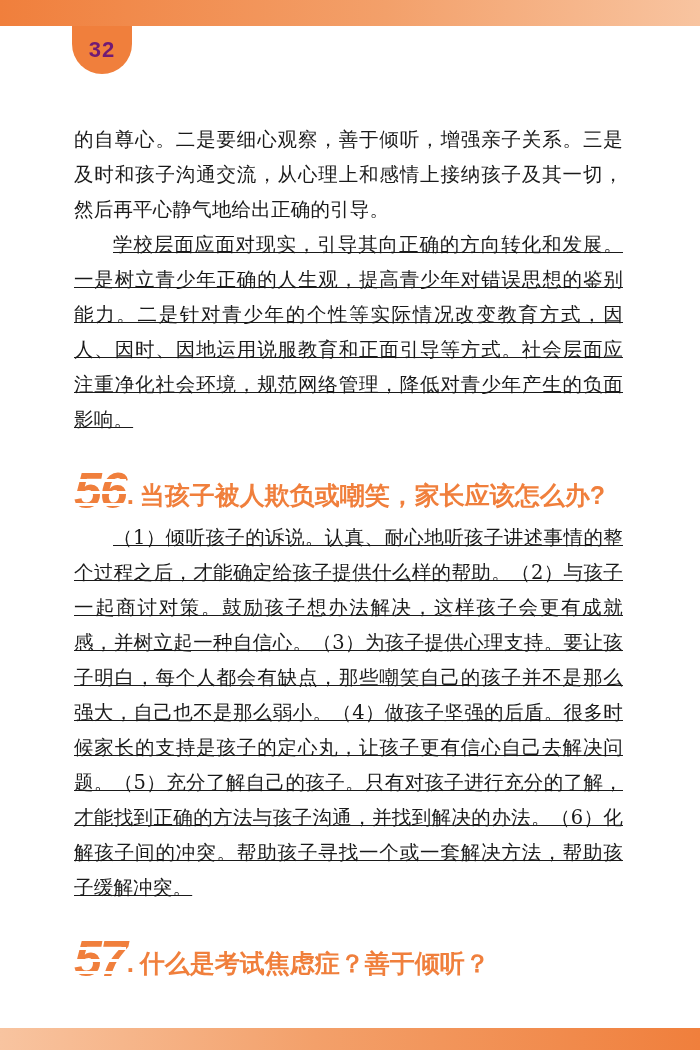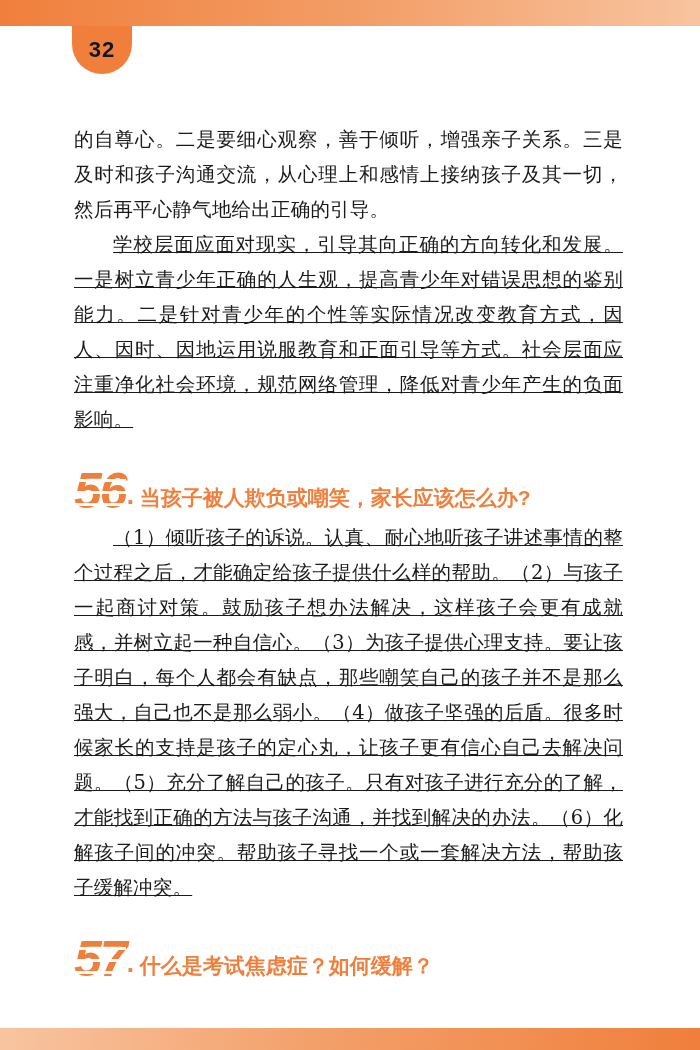--- a/index.html
+++ b/index.html
@@ -26,21 +26,21 @@
   }
   .page-number-badge {
     position: absolute;
     top: 26px;
     left: 72px;
     width: 60px;
     height: 48px;
     background: #f07f3c;
     border-bottom-left-radius: 30px;
     border-bottom-right-radius: 30px;
-    color: #0f172a;
+    color: #701a75;
     font-family: "Liberation Sans", sans-serif;
     font-size: 22px;
     font-weight: bold;
     display: flex;
     align-items: center;
     justify-content: center;
     letter-spacing: 1px;
   }
 
   
@@ -96,21 +96,21 @@
     font-family: "Liberation Sans", sans-serif;
     font-size: 26px;
     font-weight: bold;
     color: #f07f3c;
     margin: 0 6px 0 1px;
     position: relative;
     top: -1px;
   }
   .head-text {
     font-family: "Liberation Sans", sans-serif;
-    font-size: 21px;
+    font-size: 25px;
     font-weight: bold;
     color: #f07f3c;
     line-height: 1.1;
     position: relative;
     top: -3px;
   }
 
   
   .big-num-wrap {
     position: relative;
@@ -154,19 +154,19 @@
   <p class="para indent">（1）倾听孩子的诉说。认真、耐心地听孩子讲述事情的整个过程之后，才能确定给孩子提供什么样的帮助。（2）与孩子一起商讨对策。鼓励孩子想办法解决，这样孩子会更有成就感，并树立起一种自信心。（3）为孩子提供心理支持。要让孩子明白，每个人都会有缺点，那些嘲笑自己的孩子并不是那么强大，自己也不是那么弱小。（4）做孩子坚强的后盾。很多时候家长的支持是孩子的定心丸，让孩子更有信心自己去解决问题。（5）充分了解自己的孩子。只有对孩子进行充分的了解，才能找到正确的方法与孩子沟通，并找到解决的办法。（6）化解孩子间的冲突。帮助孩子寻找一个或一套解决方法，帮助孩子缓解冲突。</p>
 
   <div class="section-head">
     <span class="big-num-wrap">
       <span class="big-num">57</span>
       <span class="stripe s1"></span>
       <span class="stripe s2"></span>
       <span class="stripe s3"></span>
     </span>
     <span class="num-dot">.</span>
-    <span class="head-text">什么是考试焦虑症？如何缓解？</span>
+    <span class="head-text">什么是考试焦虑症？善于倾听？</span>
   </div>
 
 
 </div>
 
 <div class="bottom-bar"></div>
 
 </body></html>

